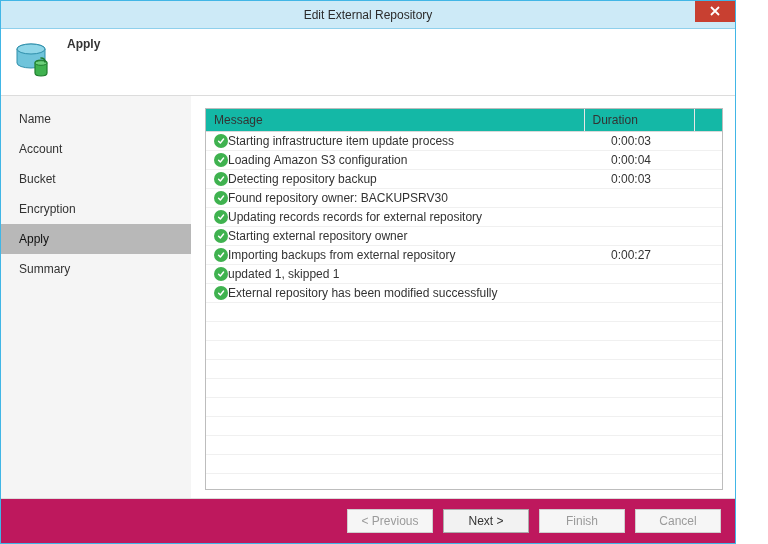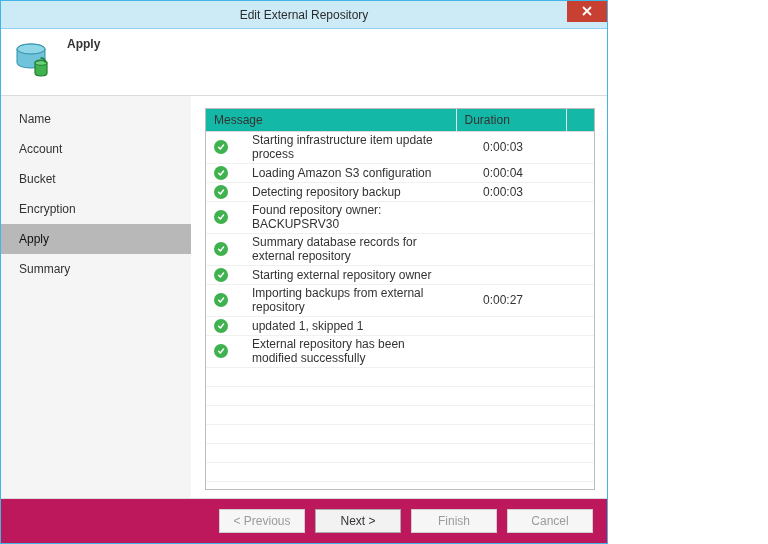--- a/index.html
+++ b/index.html
@@ -4,21 +4,21 @@
 <style>
   * { box-sizing: border-box; }
   body {
     margin: 0;
     font-family: "Segoe UI", Tahoma, sans-serif;
     font-size: 12px;
     background: #fff;
     color: #333;
   }
   .window {
-    width: 608px;
+    width: 736px;
     height: 544px;
     border: 1px solid #41b6e6;
     background: #fff;
     display: flex;
     flex-direction: column;
   }
   .titlebar {
     height: 28px;
     background: #cdeaf7;
     border-bottom: 1px solid #8fd0ec;
@@ -118,21 +118,21 @@
   }
   thead th:last-child { border-right: none; }
   tbody td {
     padding: 1px 8px 2px 8px;
     border-bottom: 1px solid #f0f0f0;
     font-size: 12px;
     vertical-align: middle;
     height: 19px;
   }
   tbody tr.empty td { height: 19px; }
-  .msg-cell { display: flex; align-items: center; gap: 24px; }
+  .msg-cell { display: flex; align-items: center; gap: 0; }
   .dur-cell { text-align: center; padding-right: 24px; }
   .status-icon {
     width: 14px; height: 14px; flex: 0 0 14px;
     border-radius: 50%;
     background: #3fb24f;
     display: inline-flex; align-items: center; justify-content: center;
   }
   .status-icon svg { width: 8px; height: 8px; }
   .footer {
     border-top: 1px solid #dcdcdc;
@@ -277,21 +277,21 @@
                 <td></td>
               </tr>
               <tr>
                 <td>
                   <div class="msg-cell">
                     <span class="status-icon">
                       <svg viewBox="0 0 10 10">
                         <path d="M2 5.2 L4.2 7.4 L8.2 2.6" stroke="#fff" stroke-width="1.8" fill="none" stroke-linecap="round" stroke-linejoin="round"></path>
                       </svg>
                     </span>
-                    <span>Summary database records for external repository</span>
+                    <span>Updating records records for external repository</span>
                   </div>
                 </td>
                 <td class="dur-cell"></td>
                 <td></td>
               </tr>
               <tr>
                 <td>
                   <div class="msg-cell">
                     <span class="status-icon">
                       <svg viewBox="0 0 10 10">

